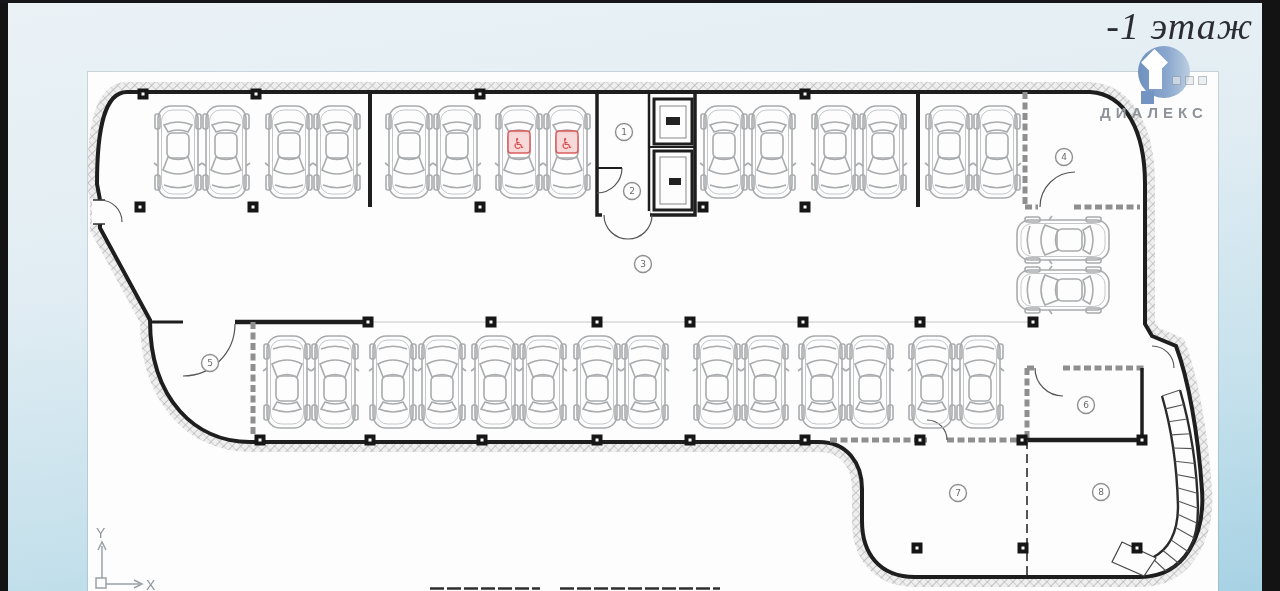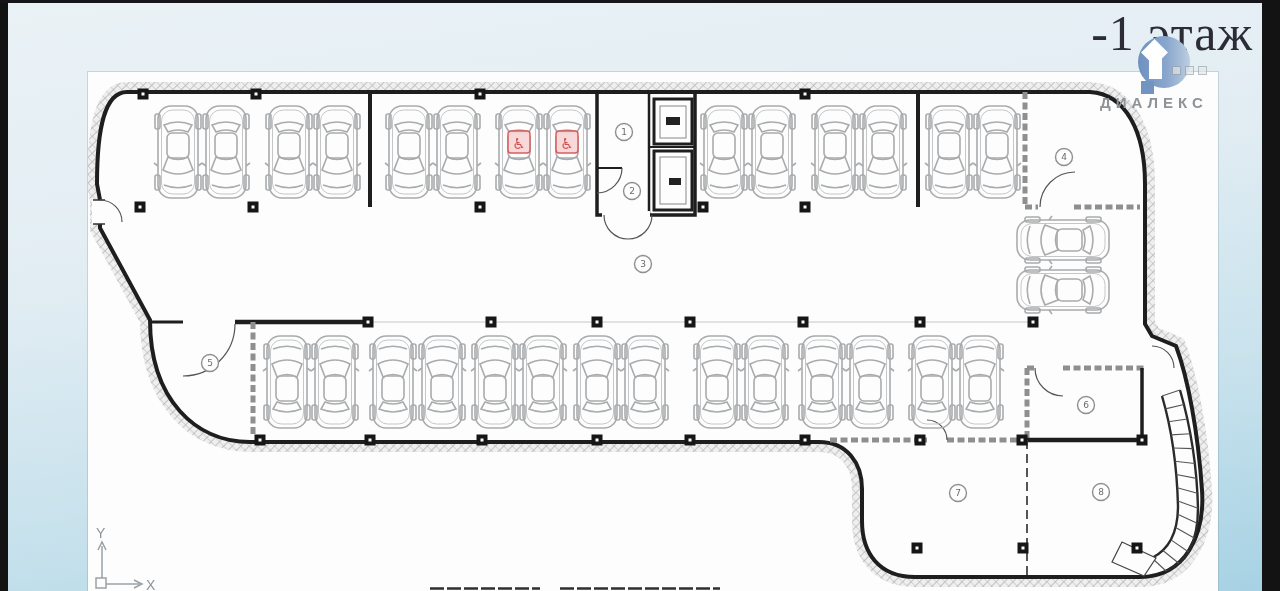--- a/index.html
+++ b/index.html
@@ -3,24 +3,24 @@
 <meta charset="utf-8">
 <style>
   html,body{margin:0;padding:0;background:#222;}
   .slide{position:relative;width:1280px;height:591px;overflow:hidden;
          background:linear-gradient(172deg,#eaf2f6 0%,#e2edf3 38%,#c6e1ec 72%,#a7d2e4 100%);
          font-family:"Liberation Sans",sans-serif;}
   .edge-left{position:absolute;left:0;top:0;width:8px;height:100%;background:#131313;}
   .edge-right{position:absolute;left:1262px;top:0;width:18px;height:100%;background:#131313;}
   .edge-top{position:absolute;left:0;top:0;width:100%;height:3px;background:#15151a;}
   .floor-title{position:absolute;top:4px;right:27px;font-family:"Liberation Serif",serif;
-               font-size:50px;color:#2c2c34;letter-spacing:1px;}
+               font-size:38px;color:#2c2c34;letter-spacing:1px;font-style:italic;}
   .panel{position:absolute;left:88px;top:72px;width:1130px;height:519px;background:#fdfdfd;
          box-shadow:0 0 0 1px rgba(120,140,150,.28);}
-  .logo{position:absolute;left:1095px;top:32px;width:150px;height:84px;}
+  .logo{position:absolute;left:1095px;top:42px;width:150px;height:84px;}
   .logo-mark{position:absolute;left:42px;top:3px;}
   .logo-icons{position:absolute;left:77px;top:34px;display:flex;gap:4px;opacity:.65;}
   .logo-icons span{width:9px;height:9px;background:#e3e8eb;border:1px solid #98a1a8;box-sizing:border-box;}
   .logo-text{position:absolute;left:5px;top:62px;font-size:15px;font-weight:bold;
              letter-spacing:5px;color:#8e9398;white-space:nowrap;}
   
   .wall{stroke:#1e1e1e;fill:none;}
   .hwall{stroke:#8f8f8f;stroke-width:5;stroke-dasharray:7 3.5;fill:none;}
   .dwall{stroke:#555;stroke-width:2;stroke-dasharray:9 5;fill:none;}
   .rowline{stroke:#c6c6c6;stroke-width:1;fill:none;}

